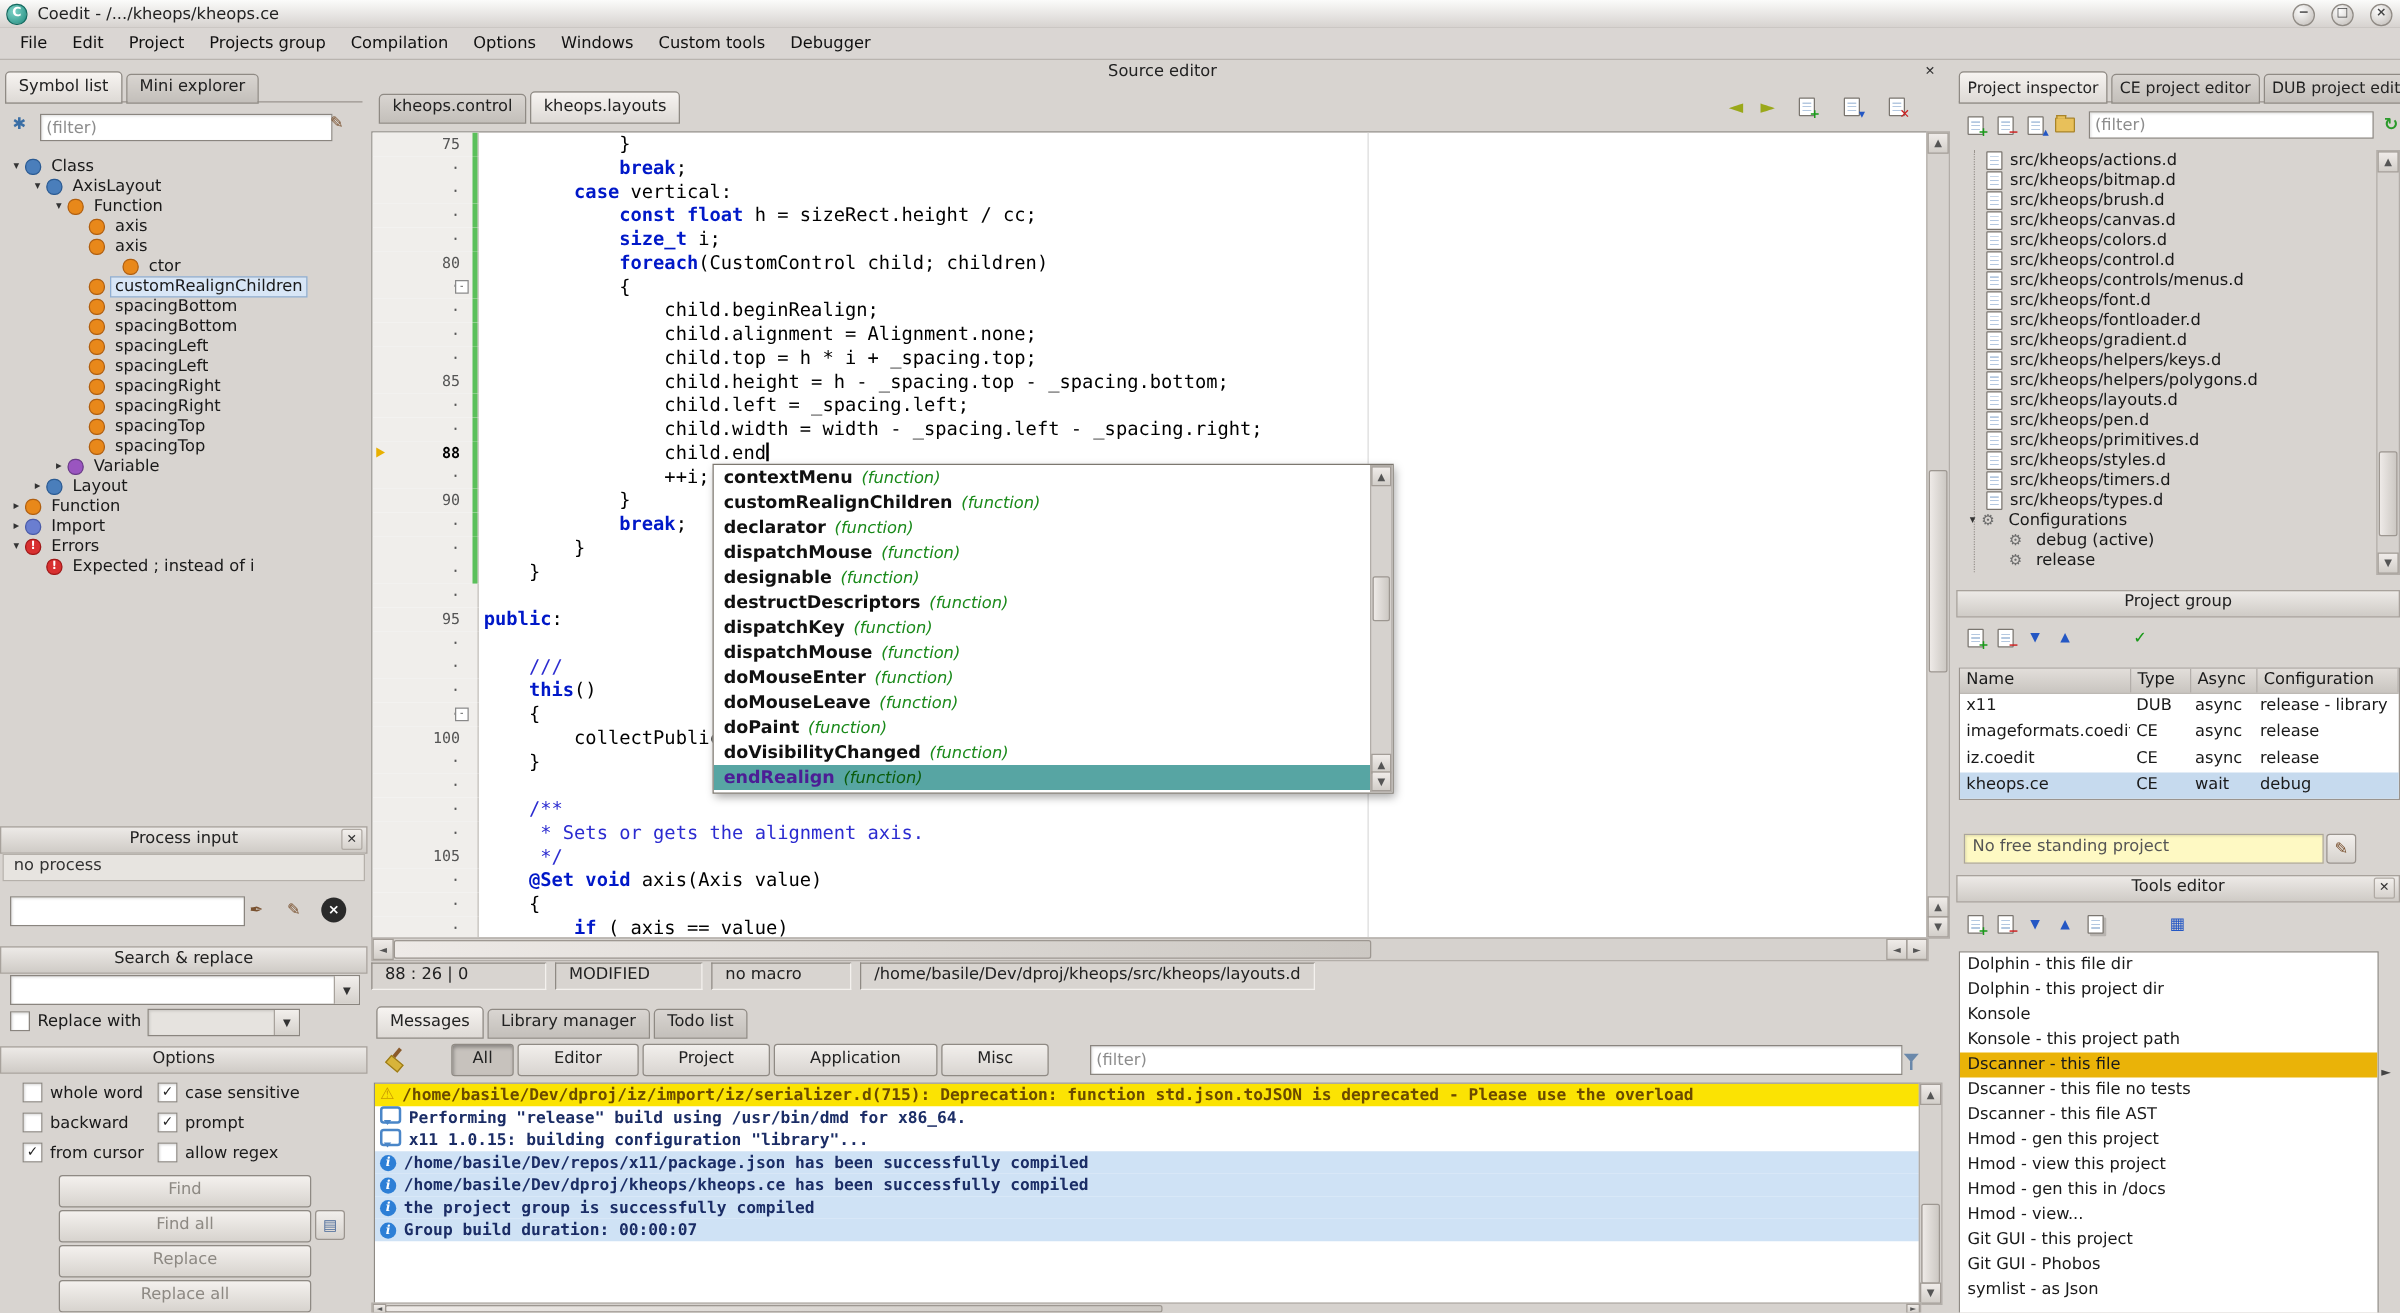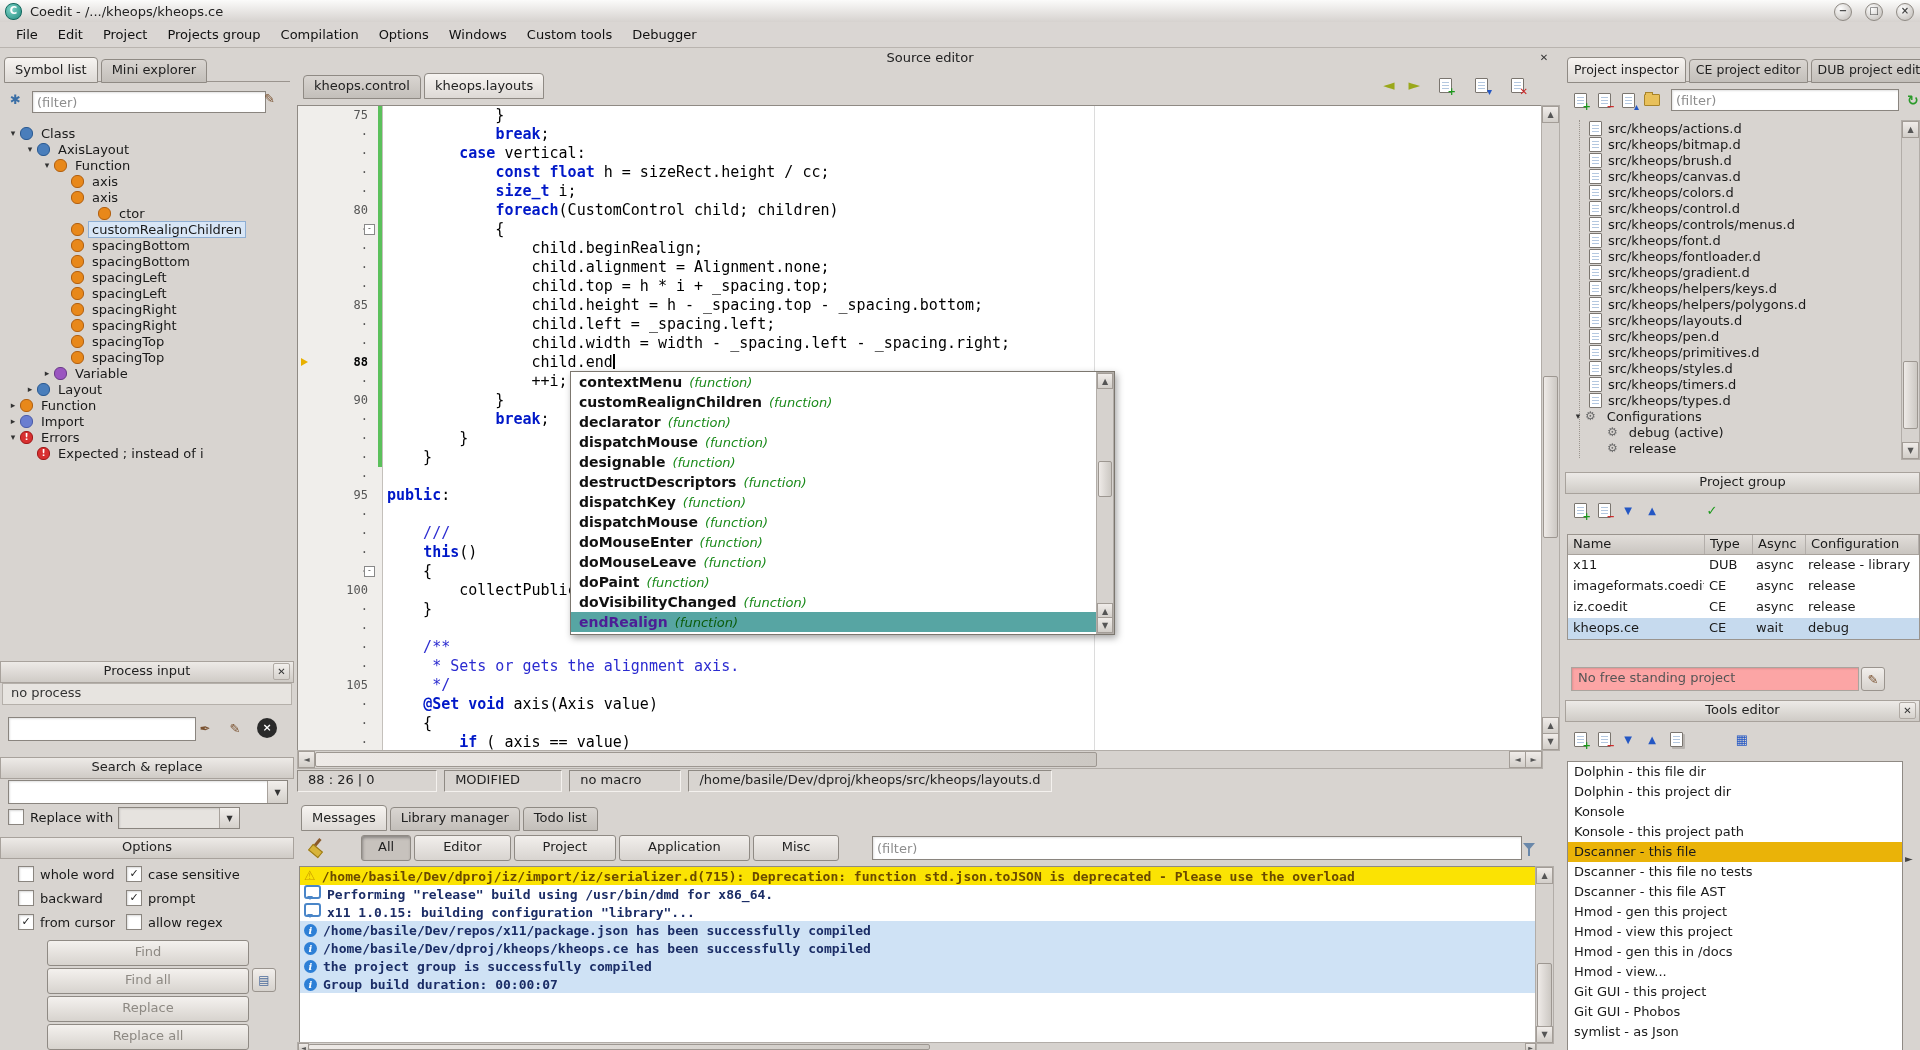--- a/index.html
+++ b/index.html
@@ -128,21 +128,21 @@
   .fexp{width:14px;font-size:9px;color:#333;text-align:center;flex:none;}
   .rts{left:336px;top:73px;width:17px;height:338px;}
   .grp-toolbar{position:absolute;left:0;top:450px;height:26px;right:0;display:flex;align-items:center;gap:2px;padding-left:4px;}
   .grptable{position:absolute;left:2px;top:487px;width:351px;background:#fff;border:1px solid #9a948e;}
   .ghead{display:flex;background:linear-gradient(#e2deda,#c9c5c0);border-bottom:1px solid #a8a29c;height:19px;line-height:18px;}
   .ghead .gc{border-right:1px solid #b3aeaa;font-size:13px;}
   .gc{padding-left:5px;overflow:hidden;white-space:nowrap;flex:none;}
   .gc0{width:131px;}.gc1{width:42px;}.gc2{width:47px;}.gc3{flex:1;width:auto;}
   .grow{display:flex;height:21px;line-height:20px;font-size:13px;}
   .grow.sel{background:#c6daee;}
-  .freefield{position:absolute;left:6px;top:620px;width:280px;height:22px;background:#fca5a5;border:1px solid #aaa49e;line-height:20px;padding-left:6px;color:#555;box-shadow:inset 1px 1px 2px rgba(0,0,0,.12);}
+  .freefield{position:absolute;left:6px;top:620px;width:280px;height:22px;background:#fef9c3;border:1px solid #aaa49e;line-height:20px;padding-left:6px;color:#555;box-shadow:inset 1px 1px 2px rgba(0,0,0,.12);}
   .freebtns{position:absolute;left:296px;top:620px;display:flex;gap:4px;}
   .sqbtn{width:22px;height:22px;border:1px solid #9a948e;border-radius:3px;background:linear-gradient(#f2efec,#d6d2cd);display:flex;align-items:center;justify-content:center;}
   .tools-toolbar{position:absolute;left:0;top:680px;height:24px;right:0;display:flex;align-items:center;gap:2px;padding-left:4px;}
   .toolslist{position:absolute;left:2px;top:714px;width:334px;height:289px;background:#fff;border:1px solid #8f8a84;overflow:hidden;}
   .tool{height:20px;line-height:20px;padding-left:6px;white-space:nowrap;}
   .tool.sel{background:#eab308;}
   .tools-right-ar{position:absolute;left:340px;top:806px;font-size:10px;color:#444;}
   
   .popup{position:absolute;left:570px;top:371px;width:543px;height:262px;background:#fff;border:1px solid #7c776f;box-shadow:2px 3px 7px rgba(0,0,0,.35);z-index:50;}
   .plist{position:absolute;left:0;top:0;right:16px;bottom:0;overflow:hidden;}

